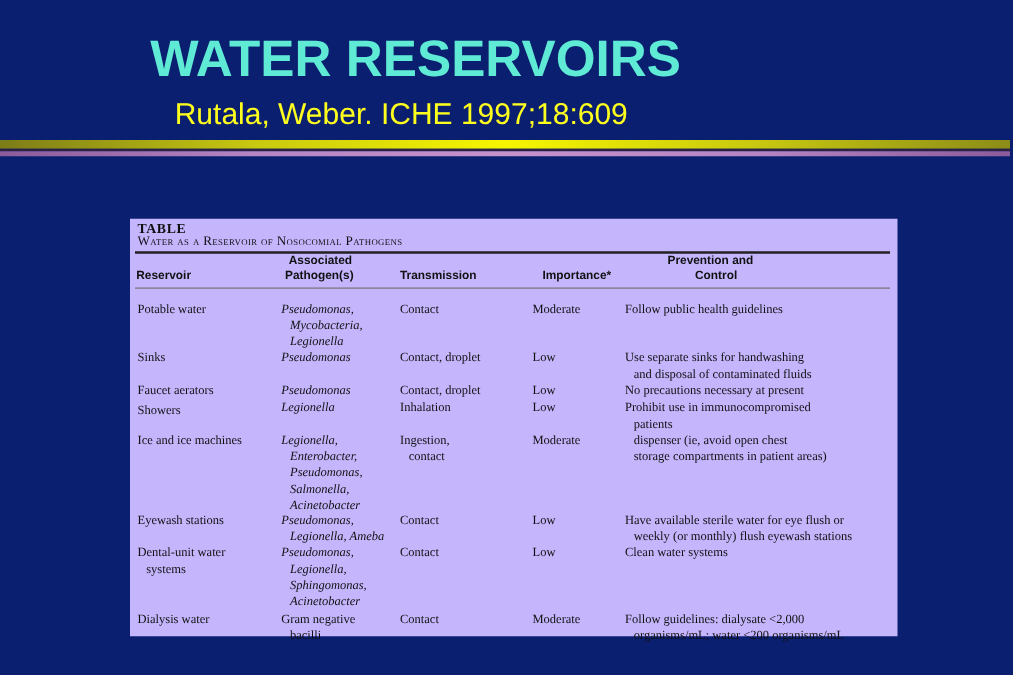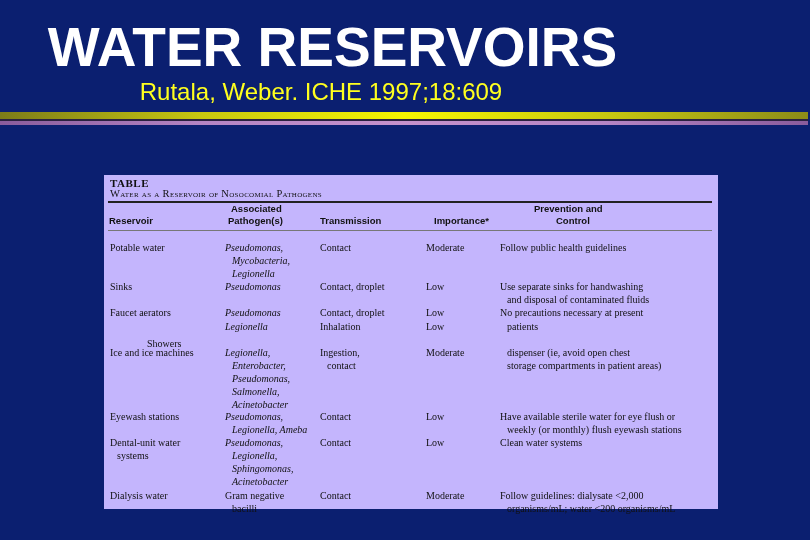--- a/index.html
+++ b/index.html
@@ -1,17 +1,17 @@
 <!DOCTYPE html>
 <html><head>
 <meta charset="utf-8">
 <style>
   html, body { margin:0; padding:0; }
   body { width:810px; height:540px; background:#0b1f70; position:relative; overflow:hidden; font-family:"Liberation Sans", sans-serif; }
-  .title { position:absolute; left:0; width:665px; top:20px; text-align:center; color:#ffffff; font-weight:bold; font-size:55px; line-height:54px; letter-spacing:0px; font-family:"Liberation Sans", sans-serif; }
+  .title { position:absolute; left:0; width:665px; top:20px; text-align:center; color:#5eead4; font-weight:bold; font-size:41px; line-height:54px; letter-spacing:0px; font-family:"Liberation Sans", sans-serif; }
   .subtitle { position:absolute; left:0; width:642px; top:78px; text-align:center; color:#ffff1e; font-size:24px; line-height:28px; font-family:"Liberation Sans", sans-serif; }
   .bar-yellow { position:absolute; left:0; width:808px; top:112px; height:7px; background:linear-gradient(to right, #7c7c18 0%, #c8c810 25%, #f6f600 50%, #c8c810 75%, #8c8c18 100%); }
   .bar-dark { position:absolute; left:0; width:808px; top:119px; height:2px; background:#2a2240; }
   .bar-purple { position:absolute; left:0; width:808px; top:121px; height:4px; background:linear-gradient(to right, #8a5c9c 0%, #b585c4 25%, #c692cc 50%, #b585c4 75%, #8a5c9c 100%); }
 
   .table-img { position:absolute; left:104px; top:175px; width:614px; height:334px; background:#c4b5fd; color:#111; font-family:"Liberation Serif", serif; }
   .tbl-label { position:absolute; left:6px; top:2px; font-size:11px; font-weight:bold; letter-spacing:0.5px; }
   .tbl-caption { position:absolute; left:6px; top:13px; font-size:10.5px; font-variant:small-caps; letter-spacing:0.3px; }
   .rule-top { position:absolute; left:4px; right:6px; top:26px; height:2px; background:#222; }
   .rule-head { position:absolute; left:4px; right:6px; top:55px; height:1px; background:#777; }
@@ -60,25 +60,25 @@
           <div class="cell" style="left: 396px; top: 105px;"><div>Use separate sinks for handwashing</div><div class="cont">and disposal of contaminated fluids</div></div>
         </div>
         <div>
           <div class="cell" style="left: 6px; top: 131px;"><div>Faucet aerators</div></div>
           <div class="cell ital" style="left: 121px; top: 131px;"><div>Pseudomonas</div></div>
           <div class="cell" style="left: 216px; top: 131px;"><div>Contact, droplet</div></div>
           <div class="cell" style="left: 322px; top: 131px;"><div>Low</div></div>
           <div class="cell" style="left: 396px; top: 131px;"><div>No precautions necessary at present</div></div>
         </div>
         <div>
-          <div class="cell" style="left: 6px; top: 162px; margin-left: 37px;"><div>Showers</div></div>
+          <div class="cell" style="left: 6px; top: 147px;"><div>Showers</div></div>
           <div class="cell ital" style="left: 121px; top: 145px;"><div>Legionella</div></div>
           <div class="cell" style="left: 216px; top: 145px;"><div>Inhalation</div></div>
           <div class="cell" style="left: 322px; top: 145px;"><div>Low</div></div>
-          <div class="cell" style="left: 396px; top: 145px;"><div class="cont">patients</div></div>
+          <div class="cell" style="left: 396px; top: 145px;"><div>Prohibit use in immunocompromised</div><div class="cont">patients</div></div>
         </div>
         <div>
           <div class="cell" style="left: 6px; top: 171px;"><div>Ice and ice machines</div></div>
           <div class="cell ital" style="left: 121px; top: 171px;"><div>Legionella,</div><div class="cont">Enterobacter,</div><div class="cont">Pseudomonas,</div><div class="cont">Salmonella,</div><div class="cont">Acinetobacter</div></div>
           <div class="cell" style="left: 216px; top: 171px;"><div>Ingestion,</div><div class="cont">contact</div></div>
           <div class="cell" style="left: 322px; top: 171px;"><div>Moderate</div></div>
           <div class="cell" style="left: 396px; top: 171px;"><div class="cont">dispenser (ie, avoid open chest</div><div class="cont">storage compartments in patient areas)</div></div>
         </div>
         <div>
           <div class="cell" style="left: 6px; top: 235px;"><div>Eyewash stations</div></div>

